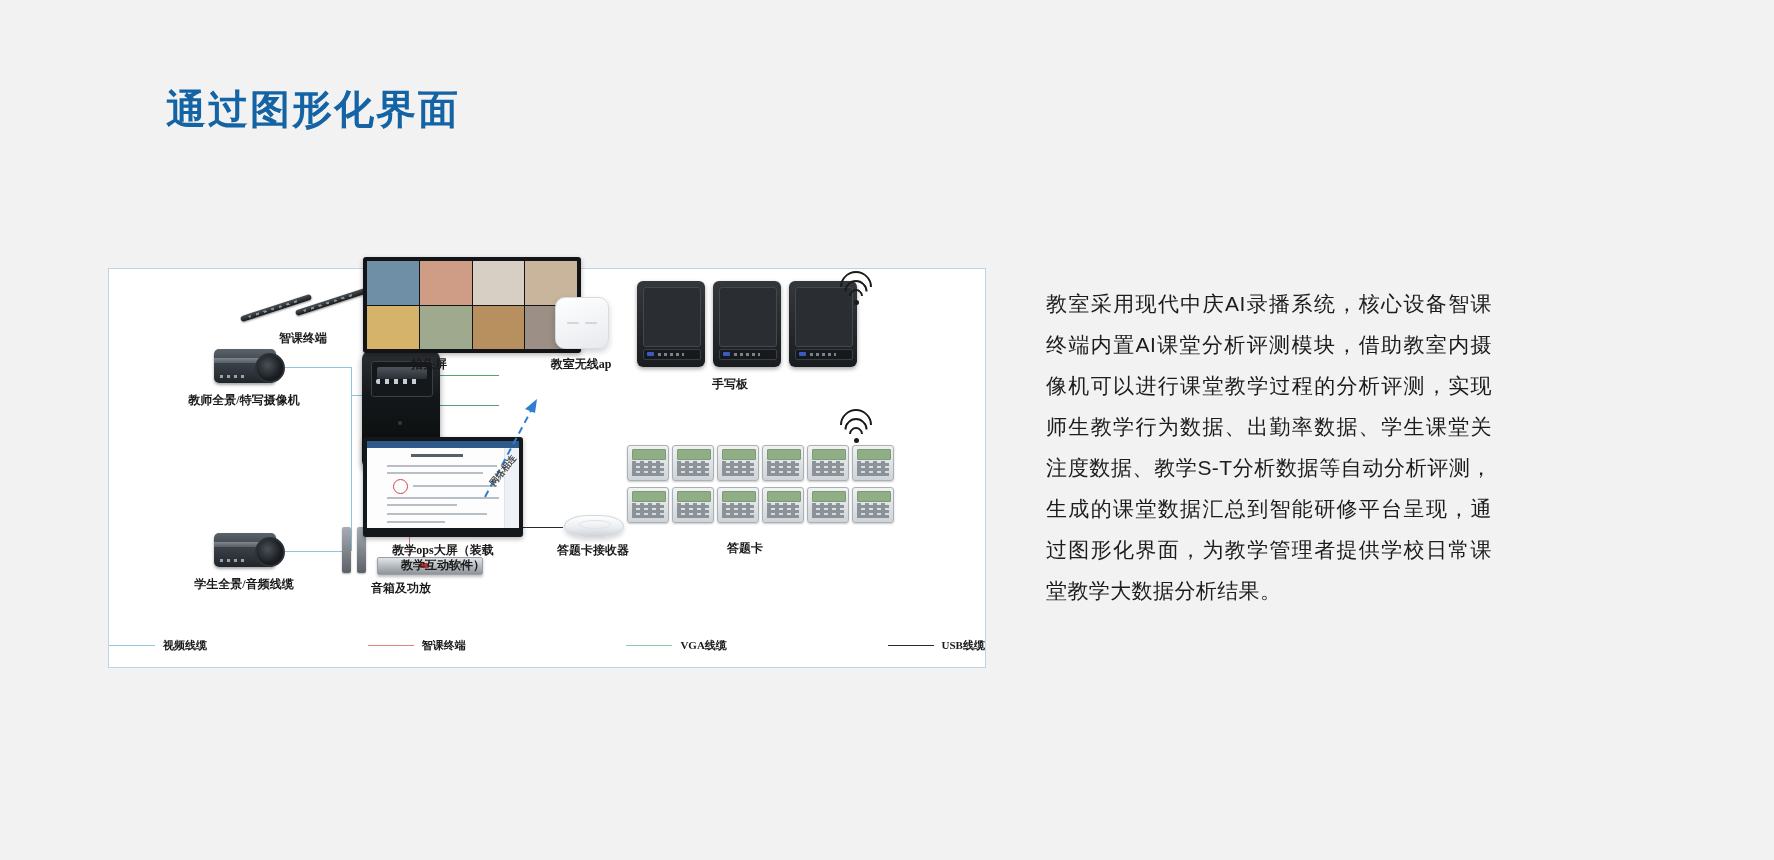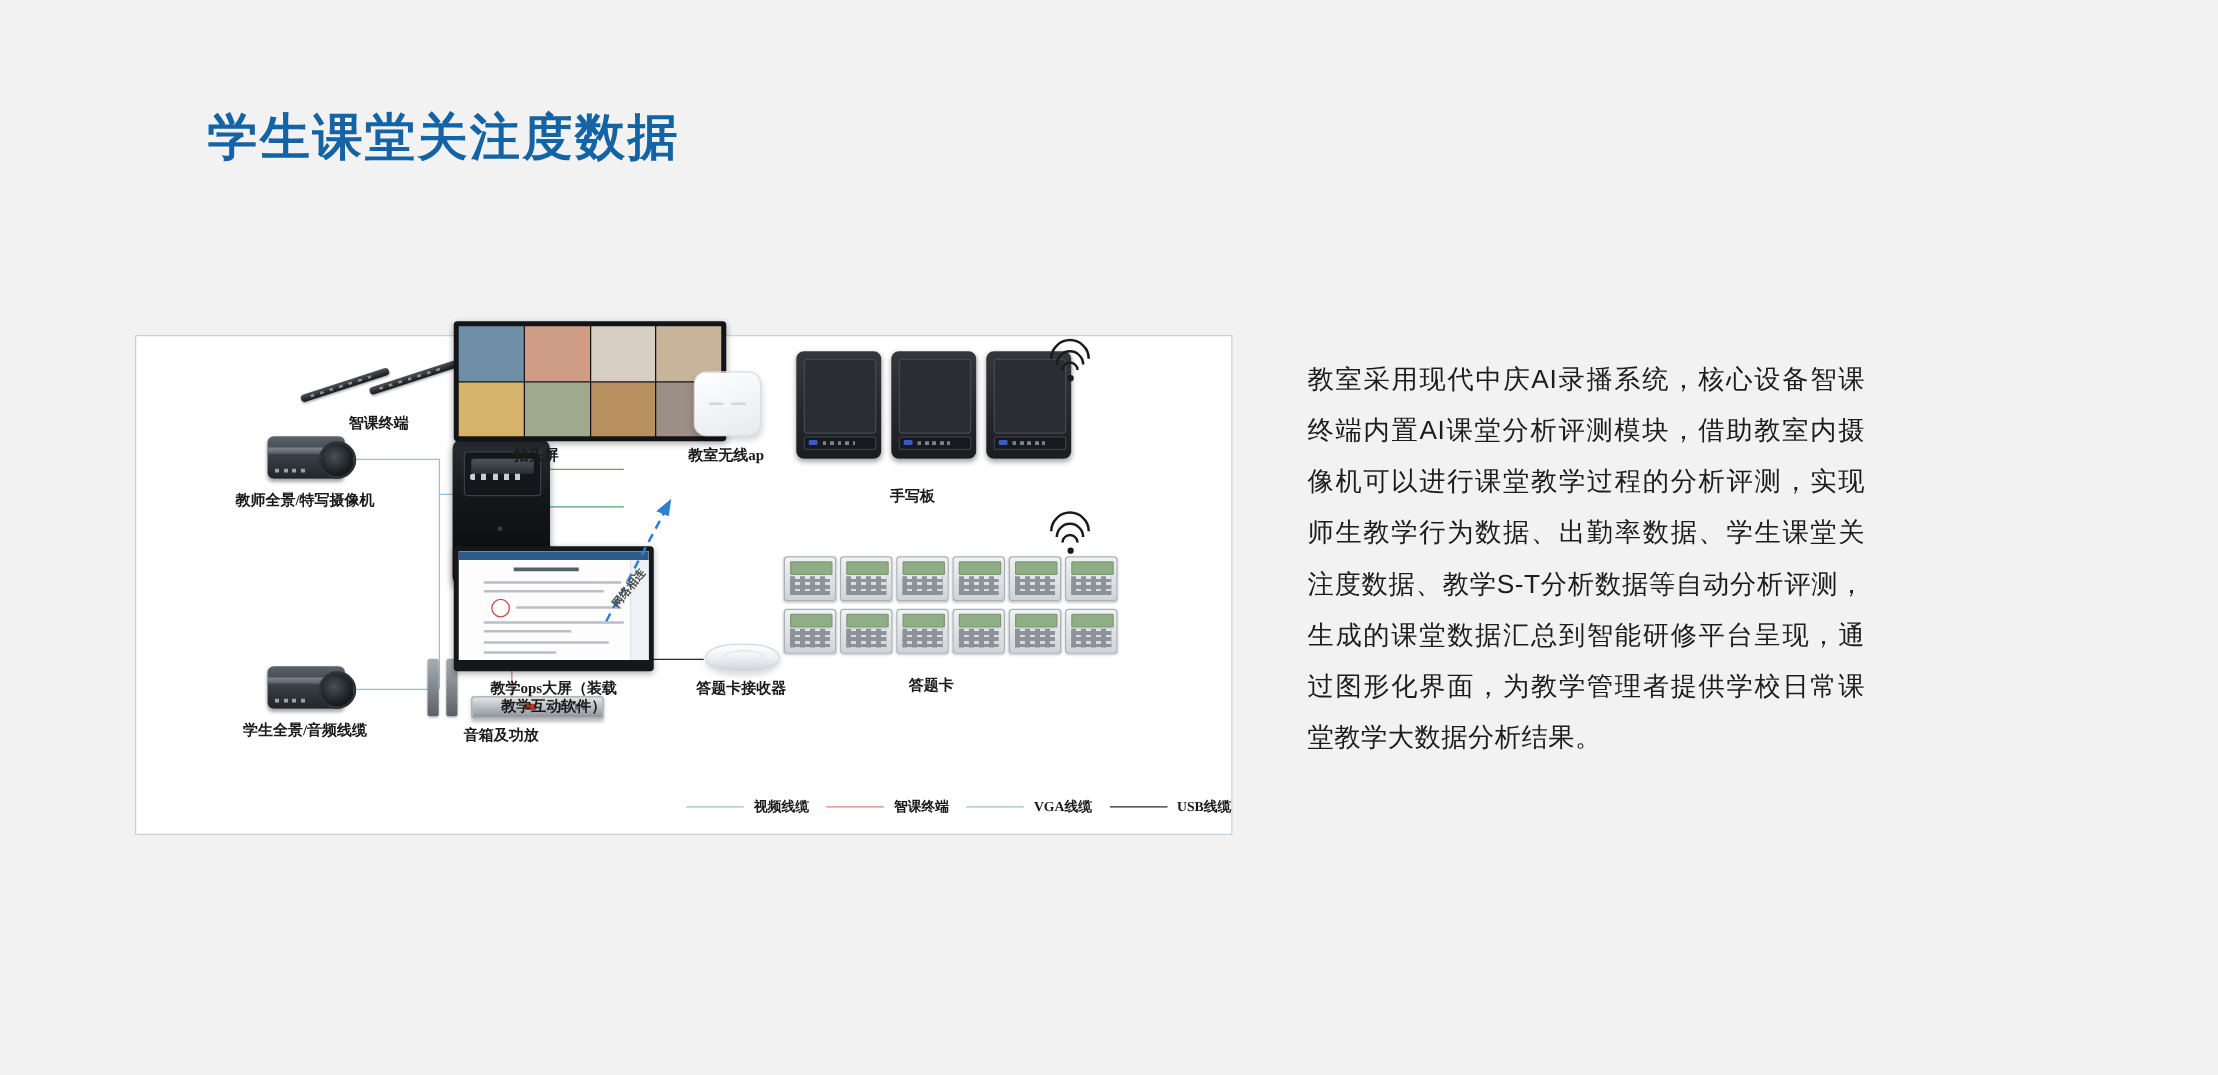--- a/index.html
+++ b/index.html
@@ -171,40 +171,40 @@
   #net-link{position:absolute;left:476px;top:420px;width:70px;height:110px;}
   #net-label{
     position:absolute;left:483px;top:487px;
     font-family:"Liberation Serif","DejaVu Serif",serif;
     font-size:9px;color:#4a4a4a;font-weight:bold;
     transform:rotate(-52deg);transform-origin:left top;white-space:nowrap;
   }
 
   
   #legend{position:absolute;left:0;bottom:14px;width:100%;
-    display:flex;justify-content:flex-end;align-items:center;gap:14px;}
+    display:flex;justify-content:space-between;align-items:center;gap:14px;}
   .lg-item{display:flex;align-items:center;gap:8px;}
   .lg-swatch{width:46px;height:0;border-top-width:1.8px;border-top-style:solid;}
   .lg-text{font-family:"Liberation Serif","DejaVu Serif",serif;
     font-weight:bold;font-size:11px;color:#1a1a1a;white-space:nowrap;}
 
   
   #description{
     position:absolute;left:1046px;top:283px;
     width:446px;
     font-size:21px;line-height:41px;
     color:#1c1c1c;
     text-align:justify;
     letter-spacing:.4px;
   }
 </style>
 </head>
 <body>
 
-<div id="page-title">学生课堂关注度数据</div>
+<div id="page-title">通过图形化界面</div>
 
 <div id="diagram-panel">
 
   <div class="line lh c-video" style="left:176px;top:98px;width:66px;"></div>
   <div class="line lv c-video" style="left:242px;top:98px;height:184px;"></div>
   <div class="line lh c-video" style="left:176px;top:282px;width:66px;"></div>
   <div class="line lh c-video" style="left:242px;top:126px;width:44px;"></div>
 
   <div class="line lv c-video" style="left:312px;top:110px;height:126px;"></div>
   <div class="line lh c-video" style="left:312px;top:236px;width:36px;"></div>
@@ -304,21 +304,21 @@
   <div class="dev tablet" style="left:680px;top:12px;">
     <div class="pad"></div>
       <div class="strip"></div>
   </div>
   <div class="wifi" style="left:730px;top:4px;">
     <span class="a1"></span>
     <span class="a2"></span>
     <span class="a3"></span>
     <span class="dot"></span>
   </div>
-  <div class="dlabel" style="left:621px;top:121px;">手写板</div>
+  <div class="dlabel" style="left:621px;top:108px;">手写板</div>
 
   <div class="dev clicker" style="left:518px;top:176px;">
       <div class="scr"></div>
       <div class="keys"></div>
     </div>
   <div class="dev clicker" style="left:563px;top:176px;">
       <div class="scr"></div>
       <div class="keys"></div>
     </div>
   <div class="dev clicker" style="left:608px;top:176px;">

